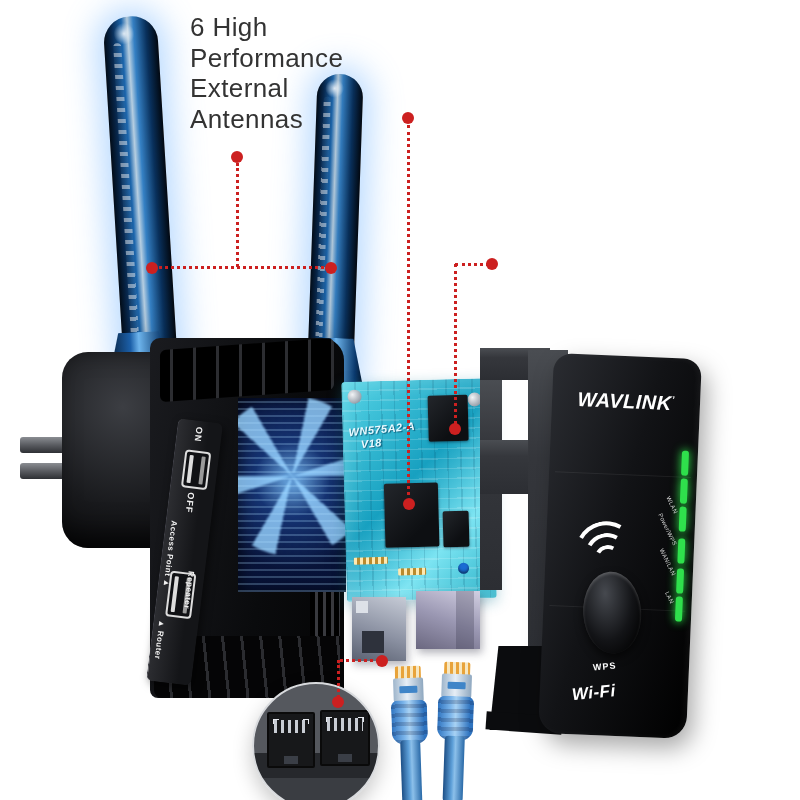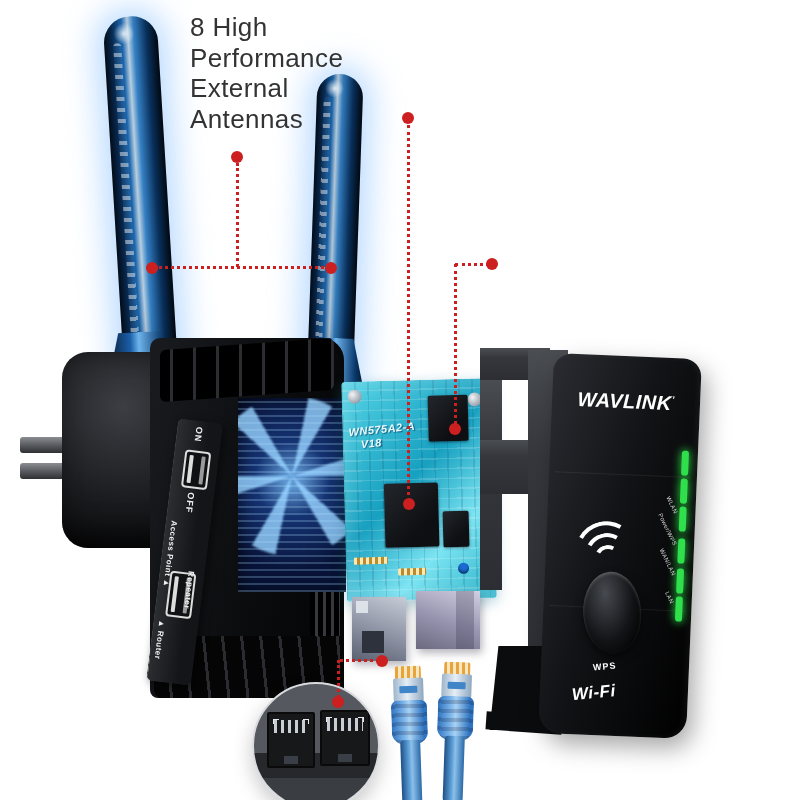--- a/index.html
+++ b/index.html
@@ -245,21 +245,21 @@
     <div class="boot"></div>
     <div class="cord"></div>
   </div>
   <div class="cable-wrap" style="left:436px;top:662px;transform:rotate(2deg);">
     <div class="plug-pins"></div>
     <div class="plug-body"></div>
     <div class="boot"></div>
     <div class="cord"></div>
   </div>
 
-  <div class="note" style="left:190px;top:12px;">8 High
+  <div class="note" style="left:190px;top:12px;">6 High
 Performance
 External
 Antennas</div>
 
   <div class="lv" style="left:236px;top:163px;height:104px;"></div>
   <div class="lh" style="left:152px;top:266px;width:179px;"></div>
   <div class="ldot" style="left:231px;top:151px;"></div>
   <div class="ldot" style="left:146px;top:262px;"></div>
   <div class="ldot" style="left:325px;top:262px;"></div>
 

